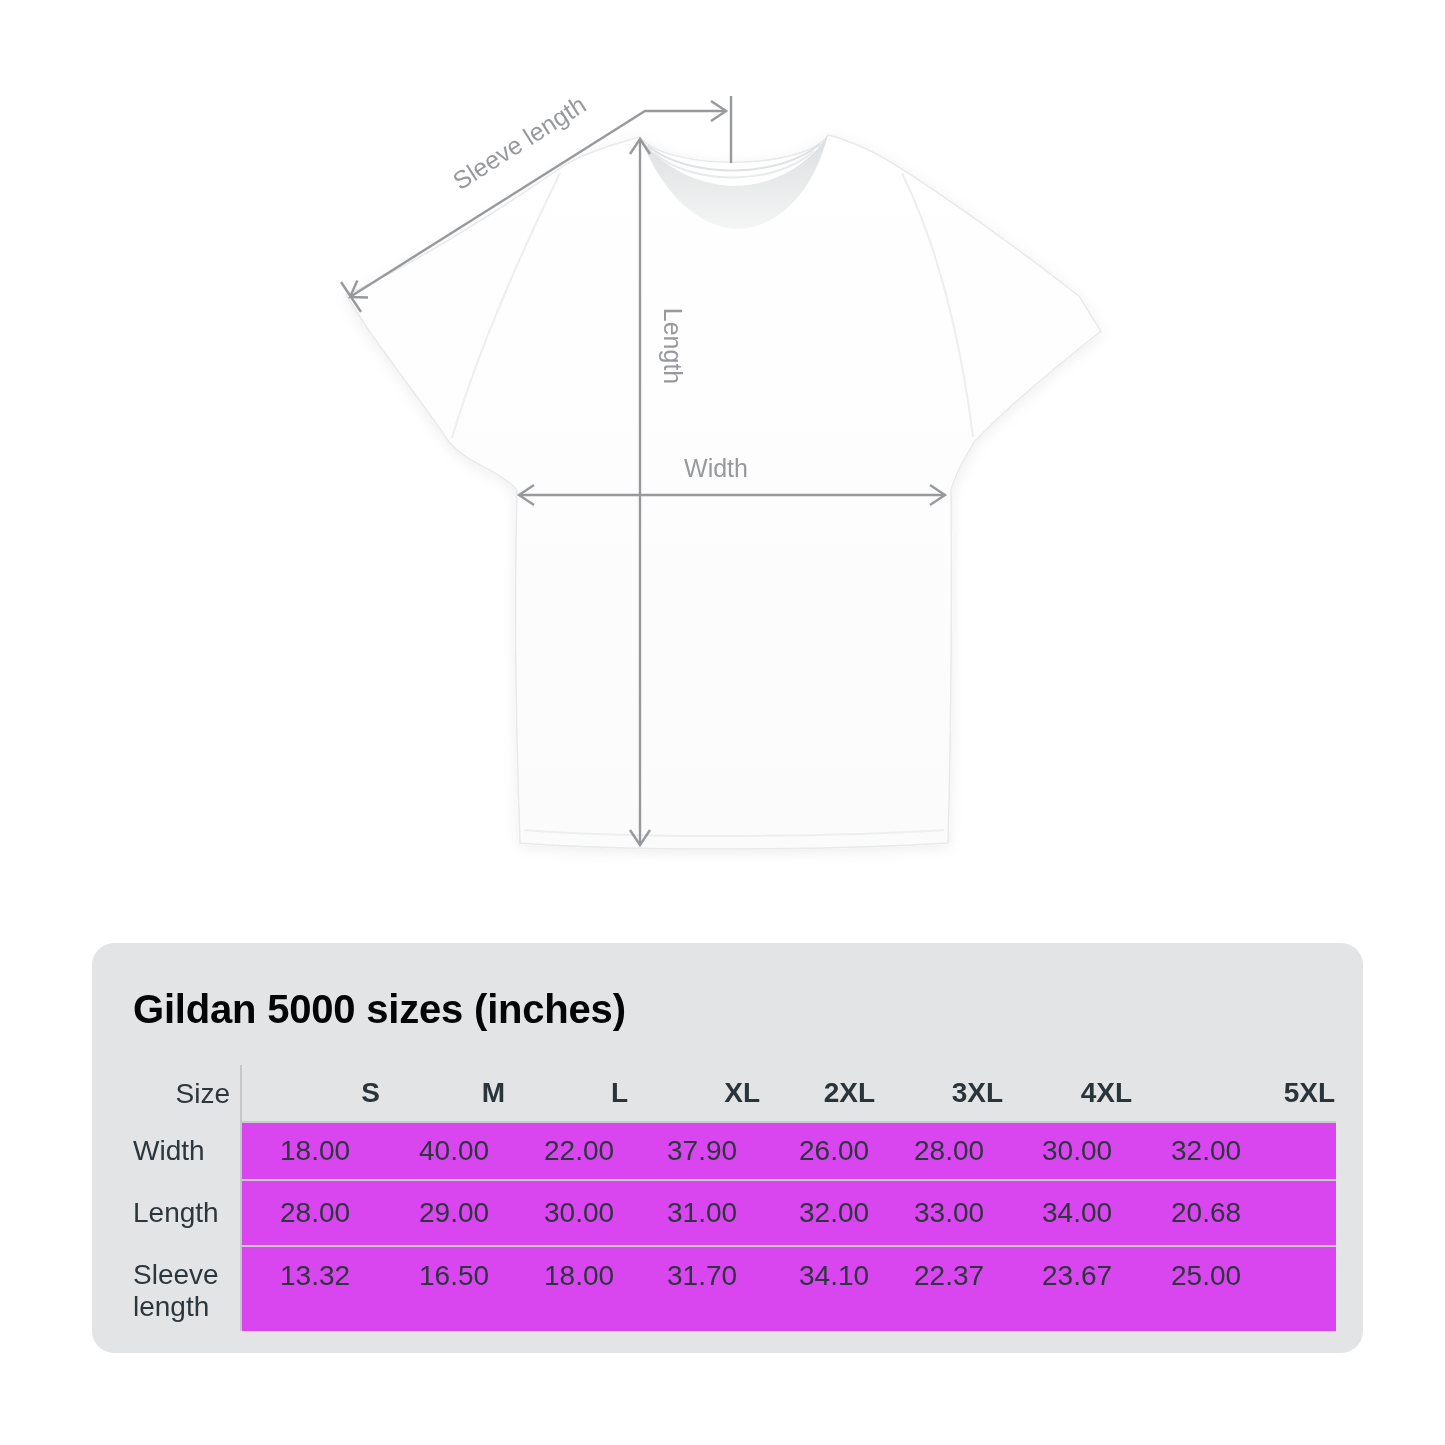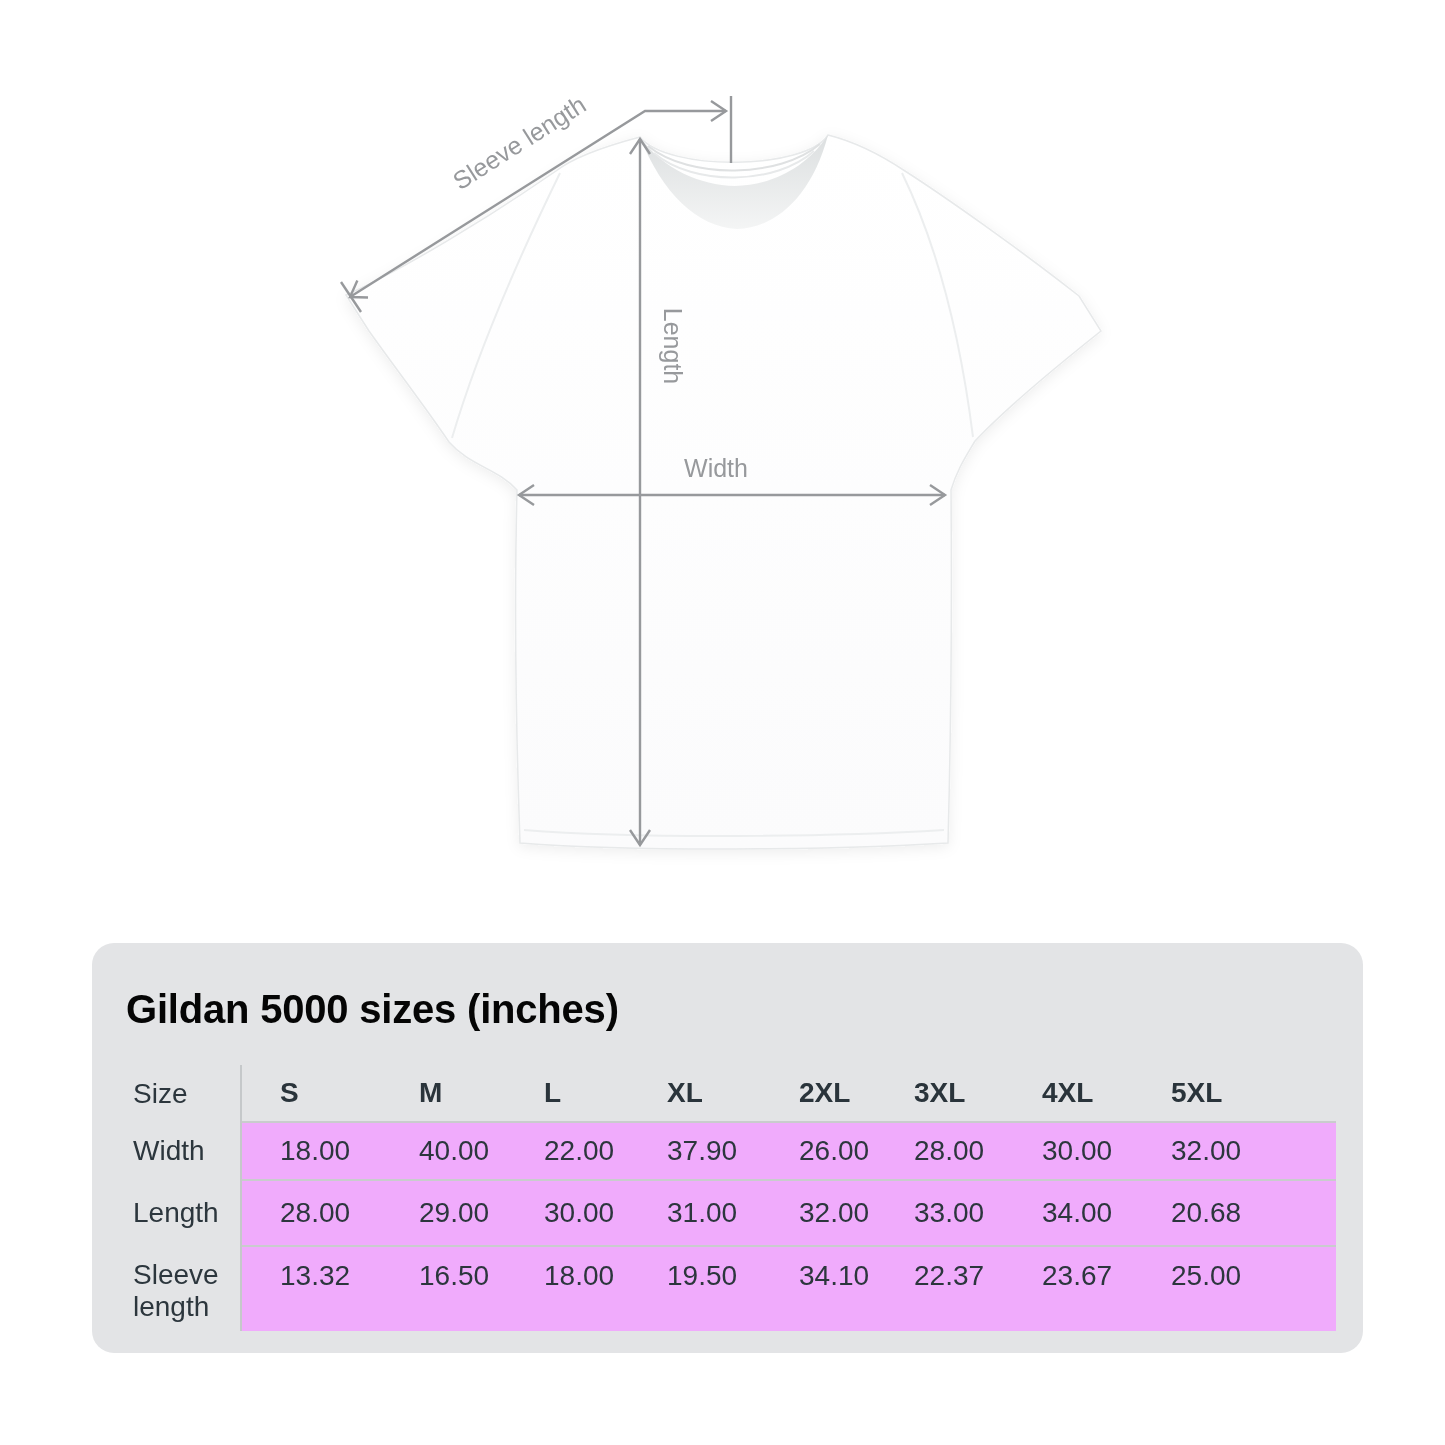--- a/index.html
+++ b/index.html
@@ -18,21 +18,21 @@
   }
   .panel{
     position:absolute;
     left:92px;top:943px;
     width:1271px;height:410px;
     background:#e3e4e6;
     border-radius:22px;
   }
   .panel-title{
     position:absolute;
-    left:34px;top:44px;
+    left:41px;top:44px;
     margin:0;
     font-size:40px;
     font-weight:700;
     letter-spacing:-0.2px;
     color:#050505;
   }
   table.size-table{
     position:absolute;
     left:41px;top:122px;
     width:1203px;
@@ -45,31 +45,31 @@
     white-space:normal;
   }
   td.lbl{
     color:#6a7377;
     font-size:27px;
     padding-left:0;
     border-right:2px solid #c5c8ca;
     padding-right:10px;
   }
   td.v{padding-left:38px;}
-  tr.hdr{height:57px;}
+  tr.hdr{height:57px;text-align:right;}
   tr.hdr td.v{
     font-weight:700;
     color:#2a343b;
     border-bottom:2px solid #c9cccd;
   }
   tr.r1{height:58px;}
   tr.r2{height:66px;}
   tr.r3{height:85px;}
   tr.r1 td.v, tr.r2 td.v{border-bottom:2px solid #c9cccd;}
-  tr.val td.v{background:#f0abfc;}
+  tr.val td.v{background:#d946ef;}
   tr.r3 td{vertical-align:top;padding-top:13px;}
 </style>
 </head>
 <body>
 
 <svg class="diagram" width="1445" height="910" viewBox="0 0 1445 910">
   <defs>
     <linearGradient id="shirtGrad" x1="0" y1="0" x2="0" y2="1">
       <stop offset="0" stop-color="#ffffff"></stop>
       <stop offset="1" stop-color="#fbfbfc"></stop>
@@ -184,21 +184,21 @@
         <td class="v">32.00</td>
         <td class="v">33.00</td>
         <td class="v">34.00</td>
         <td class="v">20.68</td>
       </tr>
       <tr class="val r3">
         <td class="lbl">Sleeve length</td>
         <td class="v">13.32</td>
         <td class="v">16.50</td>
         <td class="v">18.00</td>
-        <td class="v">19.50</td>
+        <td class="v">31.70</td>
         <td class="v">34.10</td>
         <td class="v">22.37</td>
         <td class="v">23.67</td>
         <td class="v">25.00</td>
       </tr>
     </tbody>
   </table>
 </div>
 
 </body></html>

